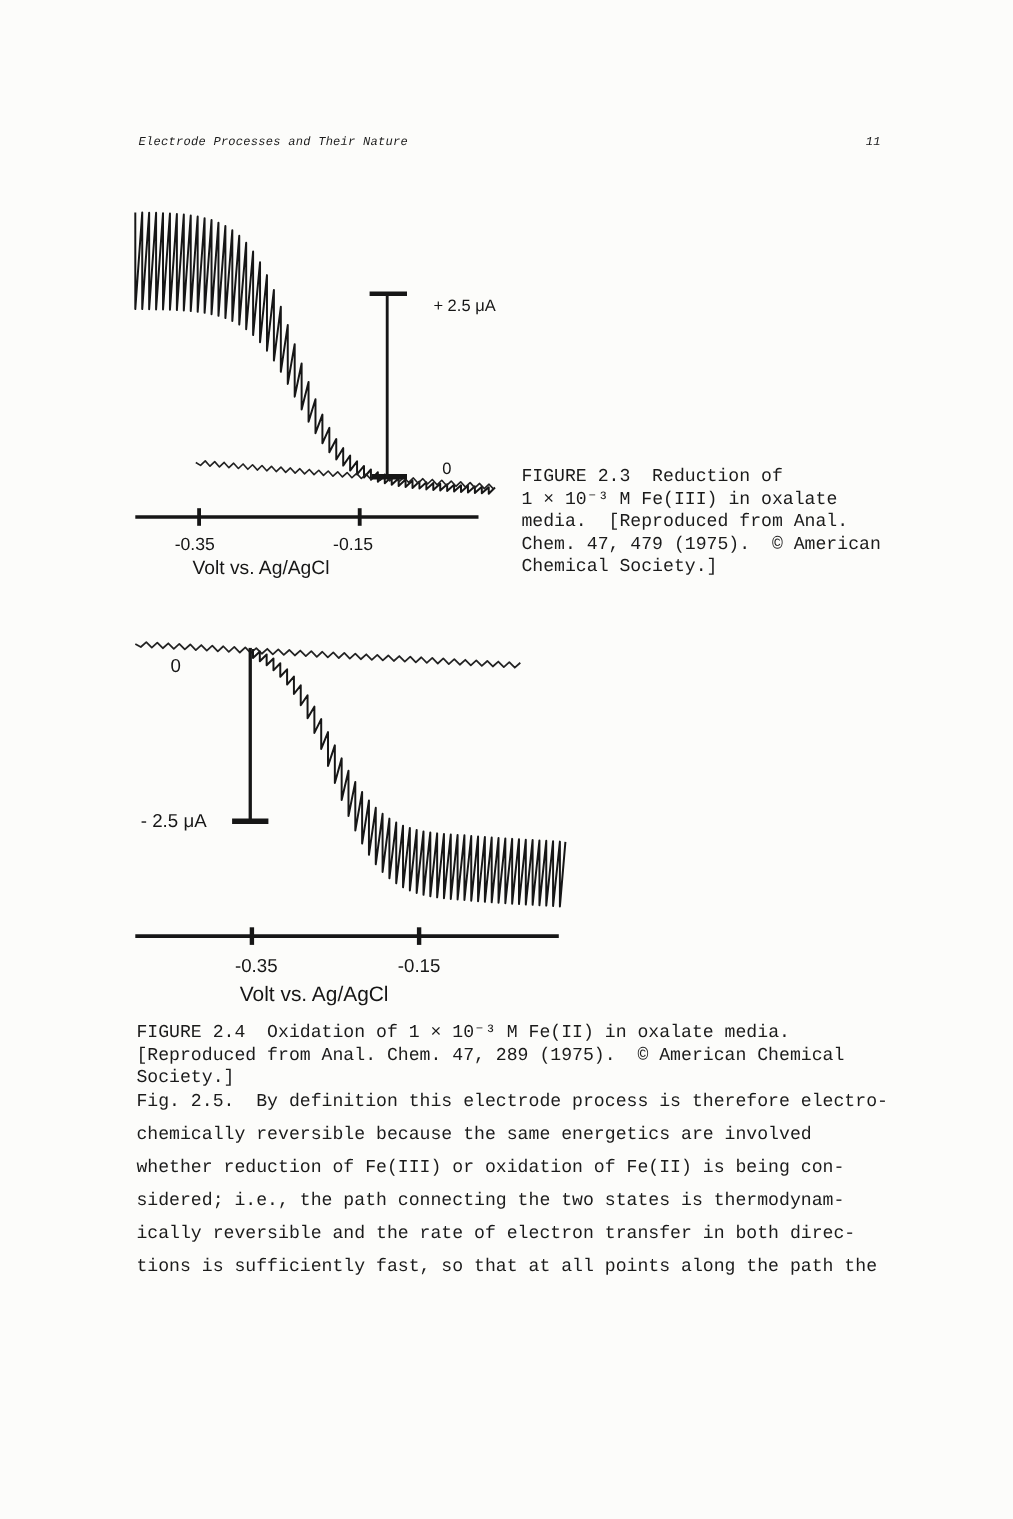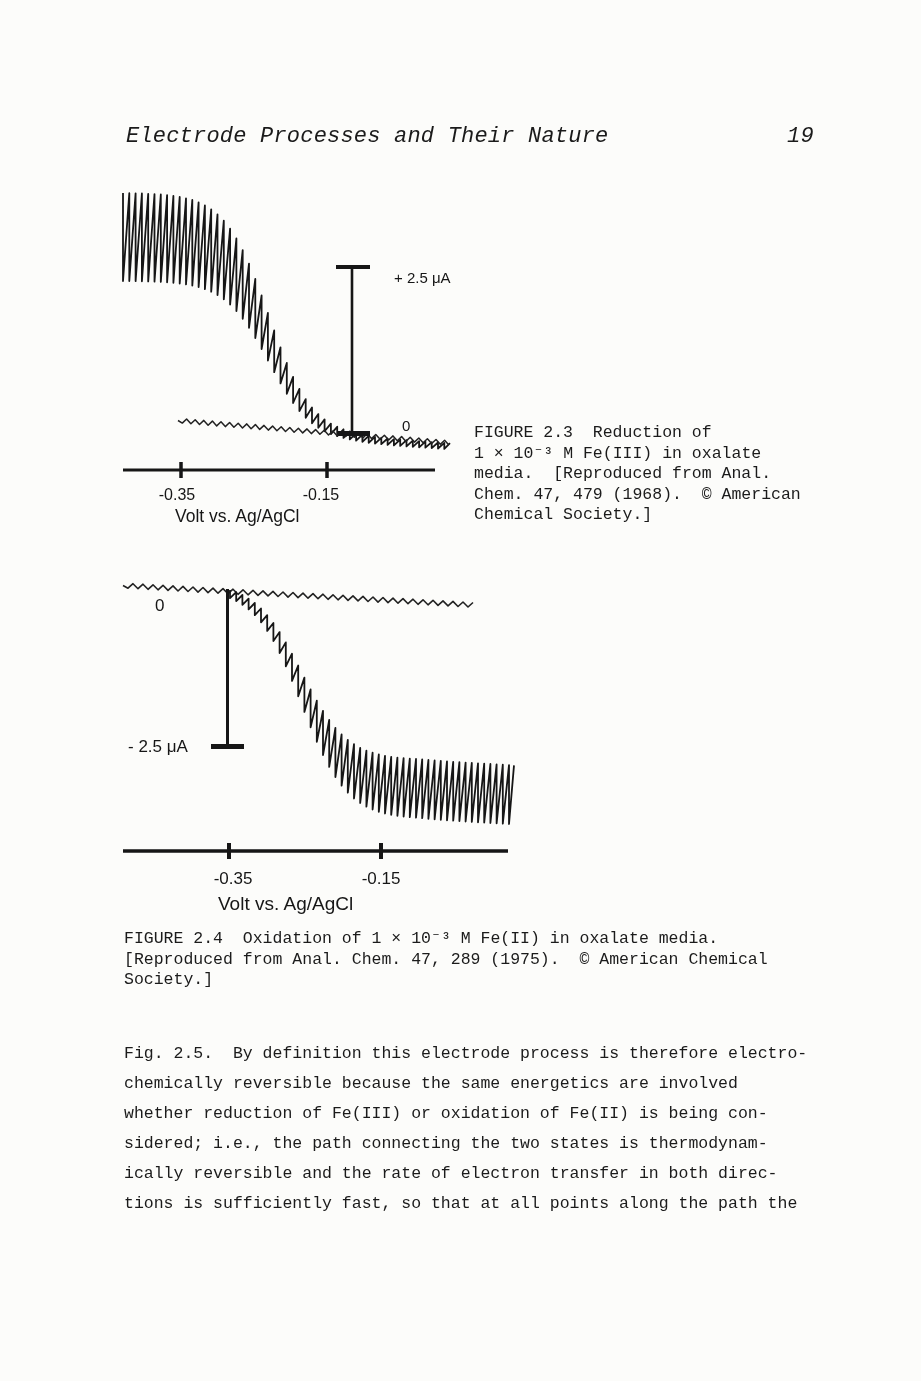--- a/index.html
+++ b/index.html
@@ -7,44 +7,44 @@
     position:relative;
     width:921px;height:1381px;
     background:#fcfcfa;
     overflow:hidden;
     font-family:"Liberation Mono","DejaVu Sans Mono",monospace;
     color:#1b1b1b;
   }
   .abs{position:absolute;}
   .running-header{
     position:absolute;left:0;top:124px;width:921px;height:22px;
-    font-size:22px;font-style:italic;letter-spacing:.2px;
+    font-size:11px;font-style:italic;letter-spacing:.2px;
   }
   .rh-title{position:absolute;left:126px;top:0;white-space:pre;}
   .rh-page{position:absolute;left:787px;top:0;white-space:pre;}
   svg.canvas{position:absolute;left:0;top:0;}
   .caption{
     font-size:16.5px;line-height:20.5px;white-space:pre;
   }
   .caption-23{left:474px;top:423px;width:345px;}
   .caption-24{left:124px;top:929px;width:680px;}
   .bodytext{
-    left:124px;top:1039px;width:720px;
+    left:124px;top:986px;width:720px;
     font-size:16.5px;line-height:30.1px;white-space:pre;
   }
   .figlabel{font-family:"Liberation Sans","DejaVu Sans",sans-serif;fill:#161616;}
 </style>
 </head>
 <body>
 
 <div class="page">
 
   <div class="running-header">
     <span class="rh-title">Electrode Processes and Their Nature</span>
-    <span class="rh-page">19</span>
+    <span class="rh-page">11</span>
   </div>
 
   <svg class="canvas" width="921" height="1381" viewBox="0 0 921 1381">
 
     <g>
       <path id="f23-main" fill="none" stroke="#161616" stroke-width="1.8" stroke-linejoin="round" d="M123 193.1 L123.0 281.0 L129.3 193.2 L129.3 281.0 L135.6 193.3 L135.6 281.1 L141.9 193.5 L141.9 281.3 L148.2 193.8 L148.2 281.4 L154.5 194.1 L154.5 281.6 L160.8 194.5 L160.8 281.9 L167.1 195.1 L167.1 282.3 L173.4 195.9 L173.4 282.8 L179.7 196.9 L179.7 283.5 L186.0 198.3 L186.0 284.4 L192.3 200.0 L192.3 285.6 L198.6 202.4 L198.6 287.1 L204.9 205.4 L204.9 289.2 L211.2 209.3 L211.2 291.8 L217.5 214.4 L217.5 295.1 L223.8 220.7 L223.8 299.3 L230.1 228.7 L230.1 304.6 L236.4 238.4 L236.4 311.1 L242.7 250.1 L242.7 318.8 L249.0 263.6 L249.0 327.8 L255.3 278.9 L255.3 338.0 L261.6 295.5 L261.6 349.0 L267.9 312.9 L267.9 360.6 L274.2 330.4 L274.2 372.2 L280.5 347.3 L280.5 383.4 L286.8 362.9 L286.8 393.8 L293.1 376.9 L293.1 403.0 L299.4 388.9 L299.4 411.1 L305.7 399.1 L305.7 417.8 L312.0 407.4 L312.0 423.3 L318.3 414.1 L318.3 427.8 L324.6 419.4 L324.6 431.3 L330.9 423.6 L330.9 434.1 L337.2 426.8 L337.2 436.2 L343.5 429.3 L343.5 437.9 L349.8 431.4 L349.8 439.4 L356.1 433.3 L356.1 440.7 L362.4 434.7 L362.4 441.8 L368.7 435.9 L368.7 442.8 L375.0 436.9 L375.0 443.6 L381.3 437.8 L381.3 444.2 L387.6 438.5 L387.6 444.9 L393.9 439.1 L393.9 445.4 L400.2 439.7 L400.2 445.9 L406.5 440.2 L406.5 446.4 L412.8 440.7 L412.8 446.8 L419.1 441.2 L419.1 447.3 L425.4 441.6 L425.4 447.7 L431.7 442.1 L431.7 448.1 L438.0 442.5 L438.0 448.5 L444.3 442.9 L444.3 448.9 L450.0 443.2"></path>
       <path id="f23-resid" fill="none" stroke="#222" stroke-width="1.5" stroke-linejoin="round" d="M178 420.5 L182.3 423.1 L186.6 419.0 L190.9 423.8 L195.2 419.7 L199.5 424.5 L203.8 420.4 L208.1 425.2 L212.4 421.1 L216.7 425.9 L221.0 421.8 L225.3 426.6 L229.6 422.5 L233.9 427.3 L238.2 423.2 L242.5 428.0 L246.8 423.9 L251.1 428.7 L255.4 424.6 L259.7 429.4 L264.0 425.4 L268.3 430.1 L272.6 426.1 L276.9 430.8 L281.2 426.8 L285.5 431.5 L289.8 427.5 L294.1 432.2 L298.4 428.2 L302.7 432.9 L307.0 428.9 L311.3 433.6 L315.6 429.6 L319.9 434.3 L324.2 430.3 L328.5 435.0 L332.8 431.0 L337.1 435.7 L341.4 431.7 L345.7 436.5 L350.0 432.4 L354.3 437.2 L358.6 433.1 L362.9 437.9 L367.2 433.8 L371.5 438.6 L375.8 434.5 L380.1 439.3 L384.4 435.2 L388.7 440.0 L393.0 435.9 L397.3 440.7 L401.6 436.6 L405.9 441.4 L410.2 437.3 L414.5 442.1 L418.8 438.0 L423.1 442.8 L427.4 438.8 L431.7 443.5 L436.0 439.5 L440.3 444.2 L444.6 440.2 L448.9 444.9"></path>
 
       <line x1="352" y1="267" x2="352" y2="435" stroke="#161616" stroke-width="2.6"></line>
       <line x1="336" y1="267" x2="370" y2="267" stroke="#161616" stroke-width="4"></line>
@@ -74,21 +74,21 @@
       <line x1="381" y1="843" x2="381" y2="859" stroke="#161616" stroke-width="4"></line>
       <text x="233" y="884" class="figlabel" font-size="17" text-anchor="middle">-0.35</text>
       <text x="381" y="884" class="figlabel" font-size="17" text-anchor="middle">-0.15</text>
       <text x="218" y="910" class="figlabel" font-size="19">Volt vs. Ag/AgCl</text>
     </g>
   </svg>
 
   <div class="caption caption-23 abs">FIGURE 2.3  Reduction of
 1 × 10⁻³ M Fe(III) in oxalate
 media.  [Reproduced from Anal.
-Chem. 47, 479 (1968).  © American
+Chem. 47, 479 (1975).  © American
 Chemical Society.]</div>
   <div class="caption caption-24 abs">FIGURE 2.4  Oxidation of 1 × 10⁻³ M Fe(II) in oxalate media.
 [Reproduced from Anal. Chem. 47, 289 (1975).  © American Chemical
 Society.]</div>
   <div class="bodytext abs">Fig. 2.5.  By definition this electrode process is therefore electro-
 chemically reversible because the same energetics are involved
 whether reduction of Fe(III) or oxidation of Fe(II) is being con-
 sidered; i.e., the path connecting the two states is thermodynam-
 ically reversible and the rate of electron transfer in both direc-
 tions is sufficiently fast, so that at all points along the path the</div>

